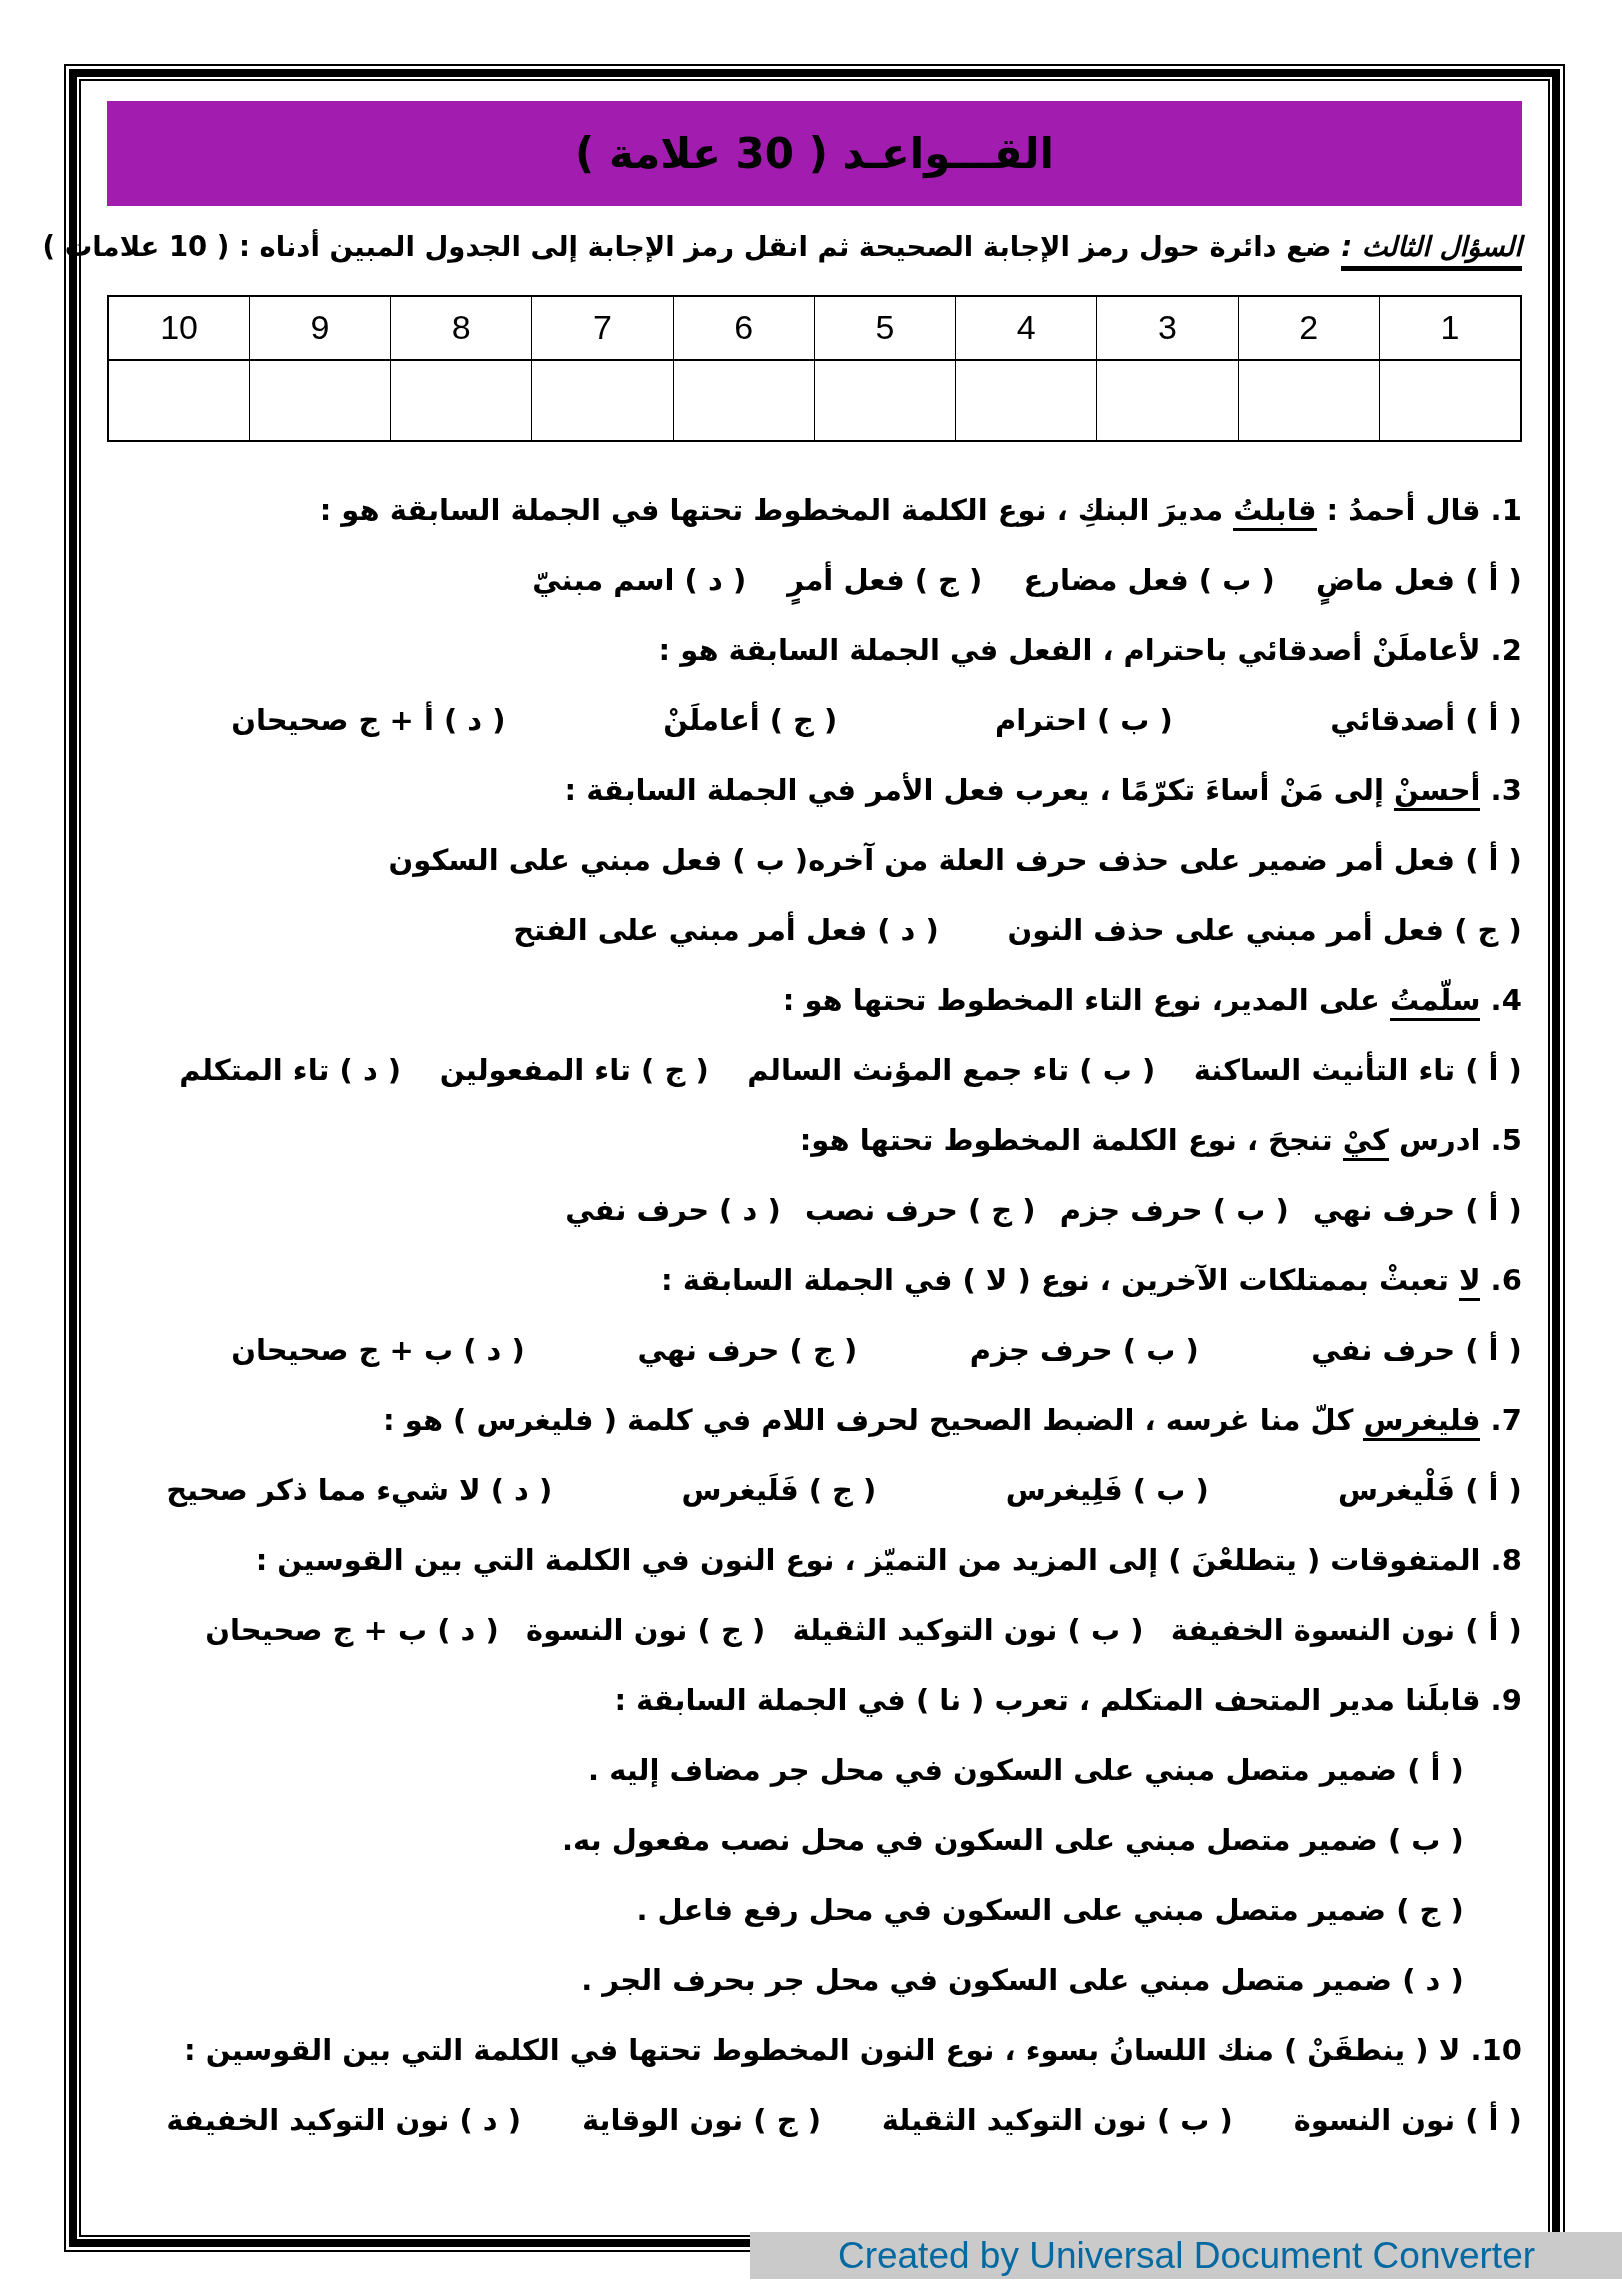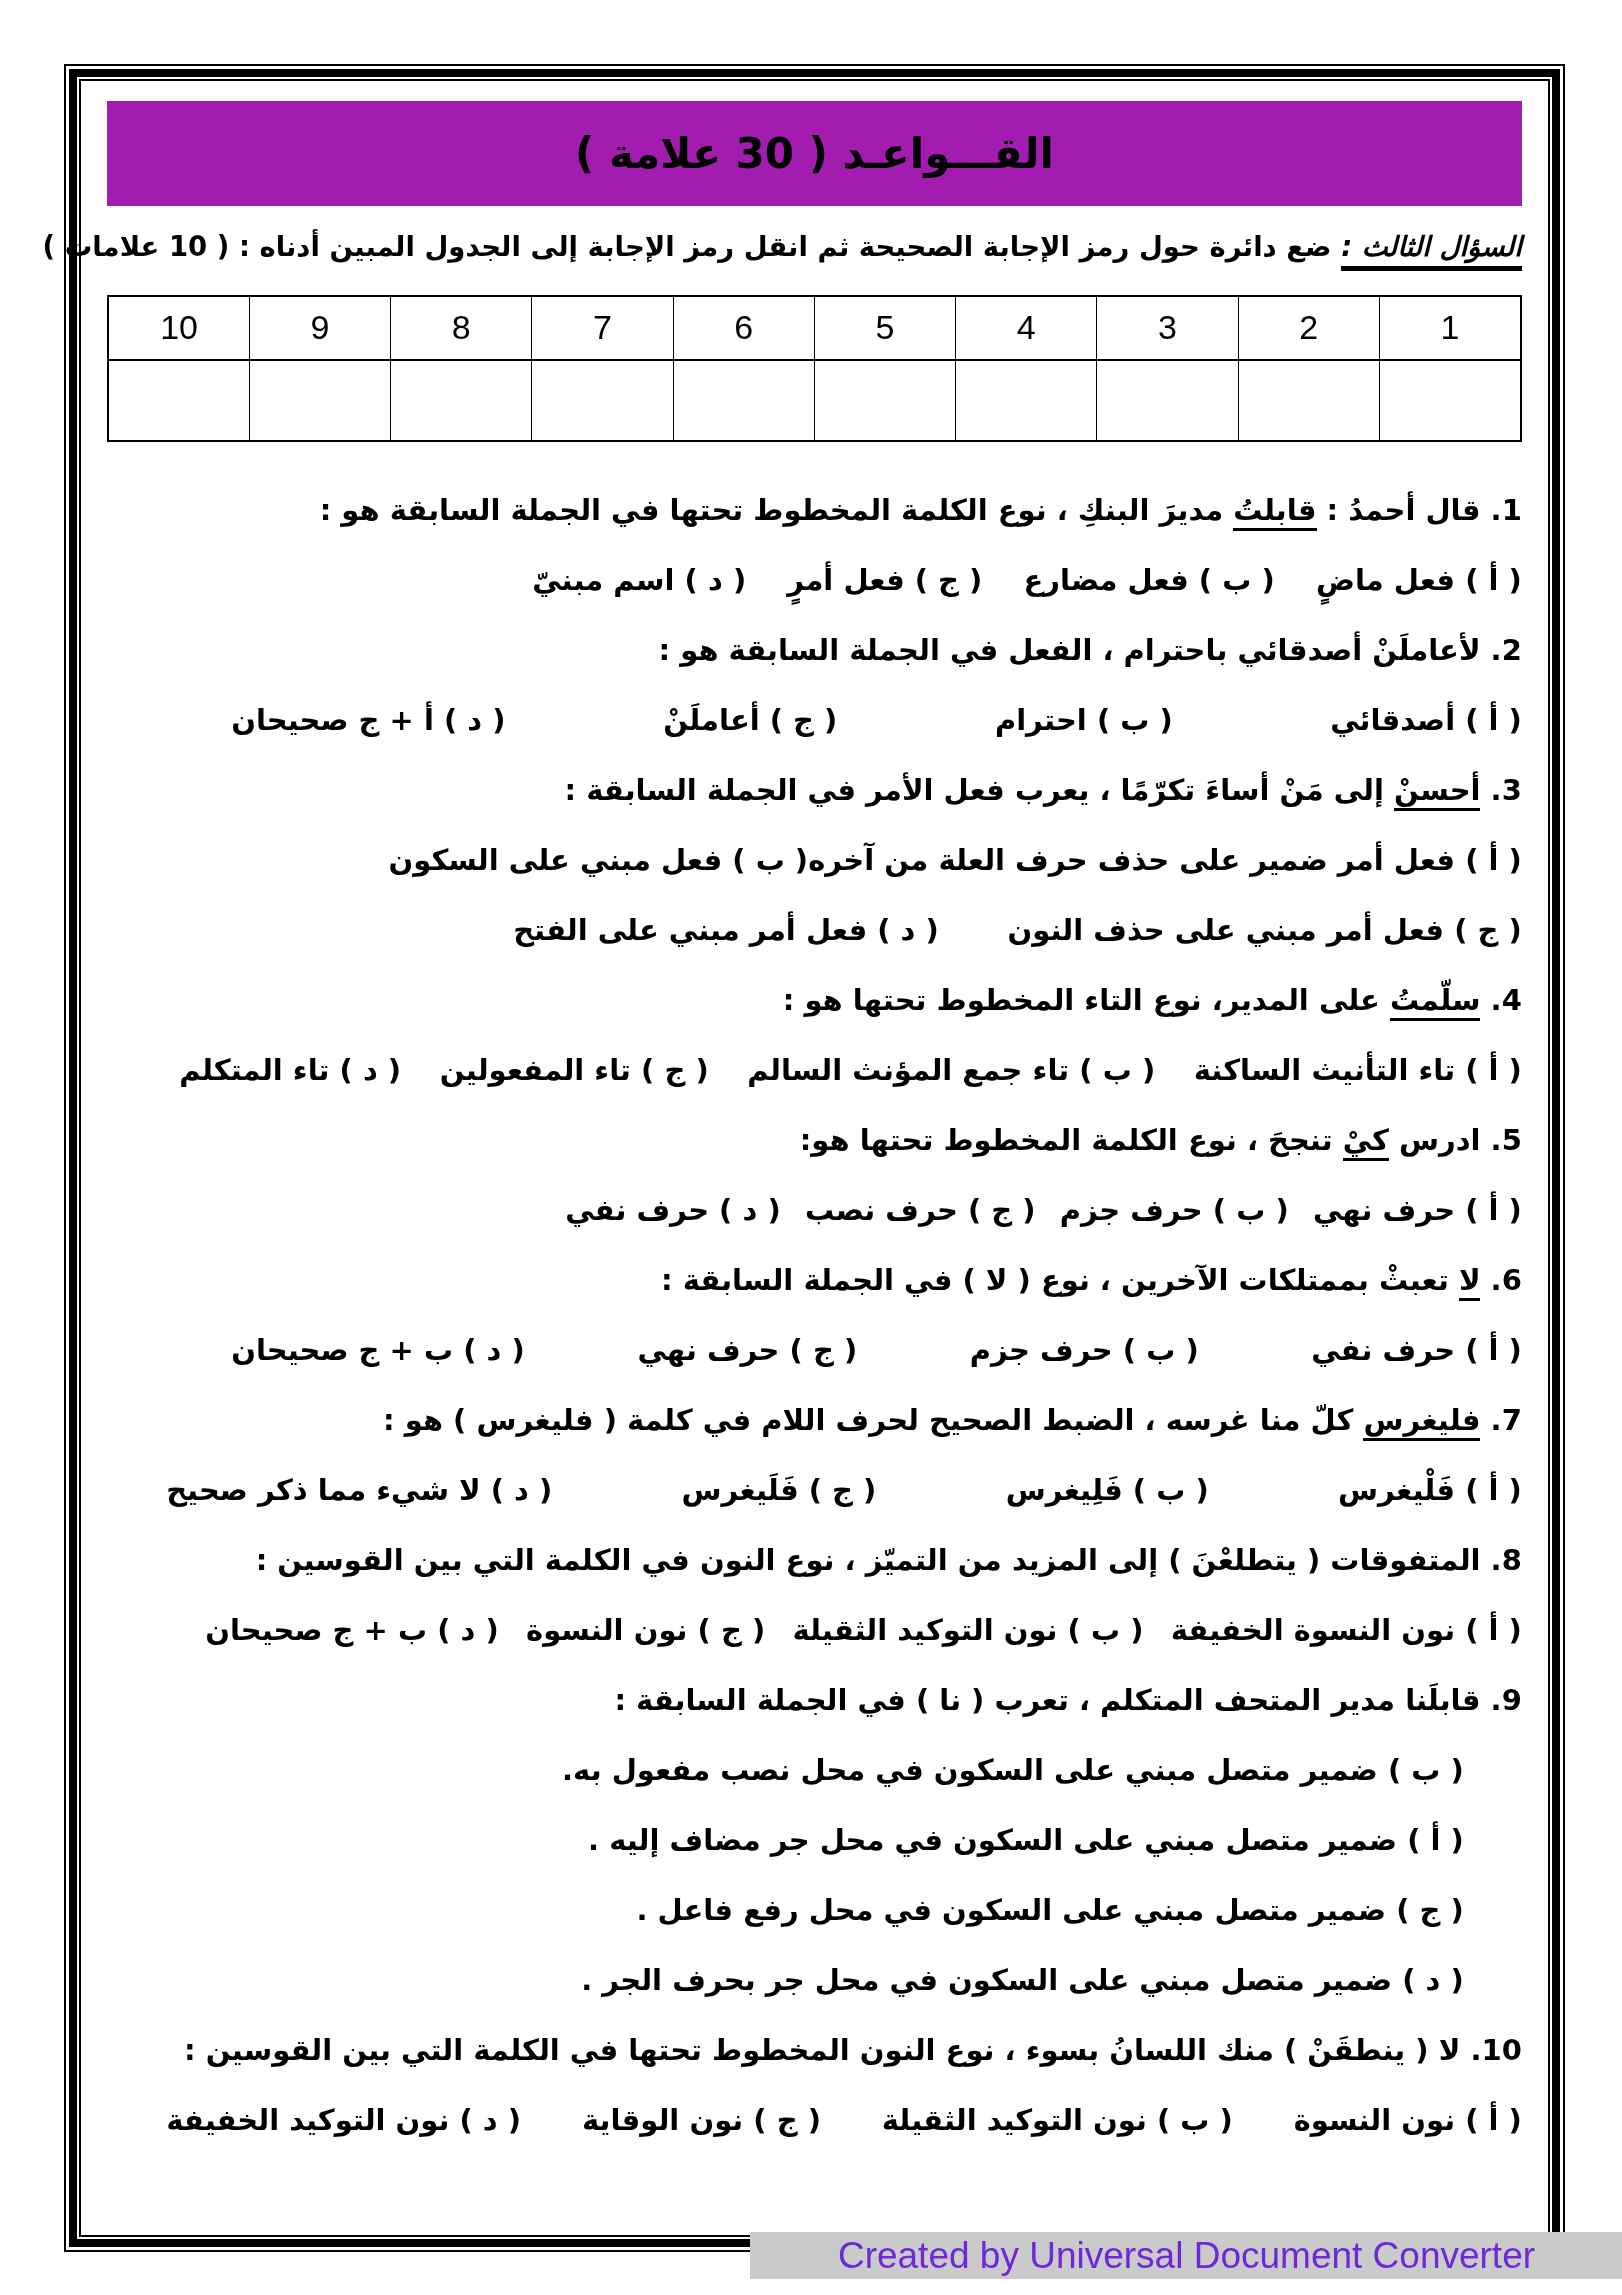--- a/index.html
+++ b/index.html
@@ -33,21 +33,21 @@
   .uw{border-bottom:3.9px solid #000;padding-bottom:1.3px;}
   .row4,.row2{height:70px;display:flex;align-items:center;justify-content:space-between;
               font-size:29px;font-weight:bold;white-space:nowrap;}
   .opt-line{height:70px;line-height:70px;font-size:29px;font-weight:bold;margin:0;
             padding-right:58px;white-space:nowrap;}
   .pl90{padding-left:59px;}  .pl110{padding-left:72px;} .pl150{padding-left:98px;}
   .pl190{padding-left:124px;}.pl620{padding-left:406px;} .pl650{padding-left:425px;}
   .pl700{padding-left:458px;}
 
   .watermark{position:absolute;right:0;bottom:15.7px;left:750px;height:47px;background:#cacaca;
-             color:#6d28d9;display:flex;align-items:center;justify-content:center;
+             color:#0369a1;display:flex;align-items:center;justify-content:center;
              font-family:"Liberation Sans",sans-serif;font-size:37px;white-space:nowrap;}
 </style>
 </head>
 <body>
 
 <div class="frame">
  <div class="frame2">
   <div class="frame3">
 
     <div class="banner">
@@ -151,22 +151,22 @@
 
       <p class="line"><span>8.</span> <span>المتفوقات ( يتطلعْنَ ) إلى المزيد من التميّز ، نوع النون في الكلمة التي بين القوسين :</span><span class="uw"></span><span></span></p>
       <div class="row4 pl150">
         <span>( أ ) نون النسوة الخفيفة</span>
         <span>( ب ) نون التوكيد الثقيلة</span>
         <span>( ج ) نون النسوة</span>
         <span>( د ) ب + ج صحيحان</span>
       </div>
 
       <p class="line"><span>9.</span> <span>قابلَنا مدير المتحف المتكلم ، تعرب ( نا ) في الجملة السابقة :</span><span class="uw"></span><span></span></p>
+      <p class="opt-line"><span>( أ ) ضمير متصل مبني على السكون في محل جر مضاف إليه .</span></p>
       <p class="opt-line"><span>( ب ) ضمير متصل مبني على السكون في محل نصب مفعول به.</span></p>
-      <p class="opt-line"><span>( أ ) ضمير متصل مبني على السكون في محل جر مضاف إليه .</span></p>
       <p class="opt-line"><span>( ج ) ضمير متصل مبني على السكون في محل رفع فاعل .</span></p>
       <p class="opt-line"><span>( د ) ضمير متصل مبني على السكون في محل جر بحرف الجر .</span></p>
 
       <p class="line"><span>10.</span> <span>لا ( ينطقَنْ ) منك اللسانُ بسوء ، نوع النون المخطوط تحتها في الكلمة التي بين القوسين :</span><span class="uw"></span><span></span></p>
       <div class="row4 pl90">
         <span>( أ ) نون النسوة</span>
         <span>( ب ) نون التوكيد الثقيلة</span>
         <span>( ج ) نون الوقاية</span>
         <span>( د ) نون التوكيد الخفيفة</span>
       </div>

